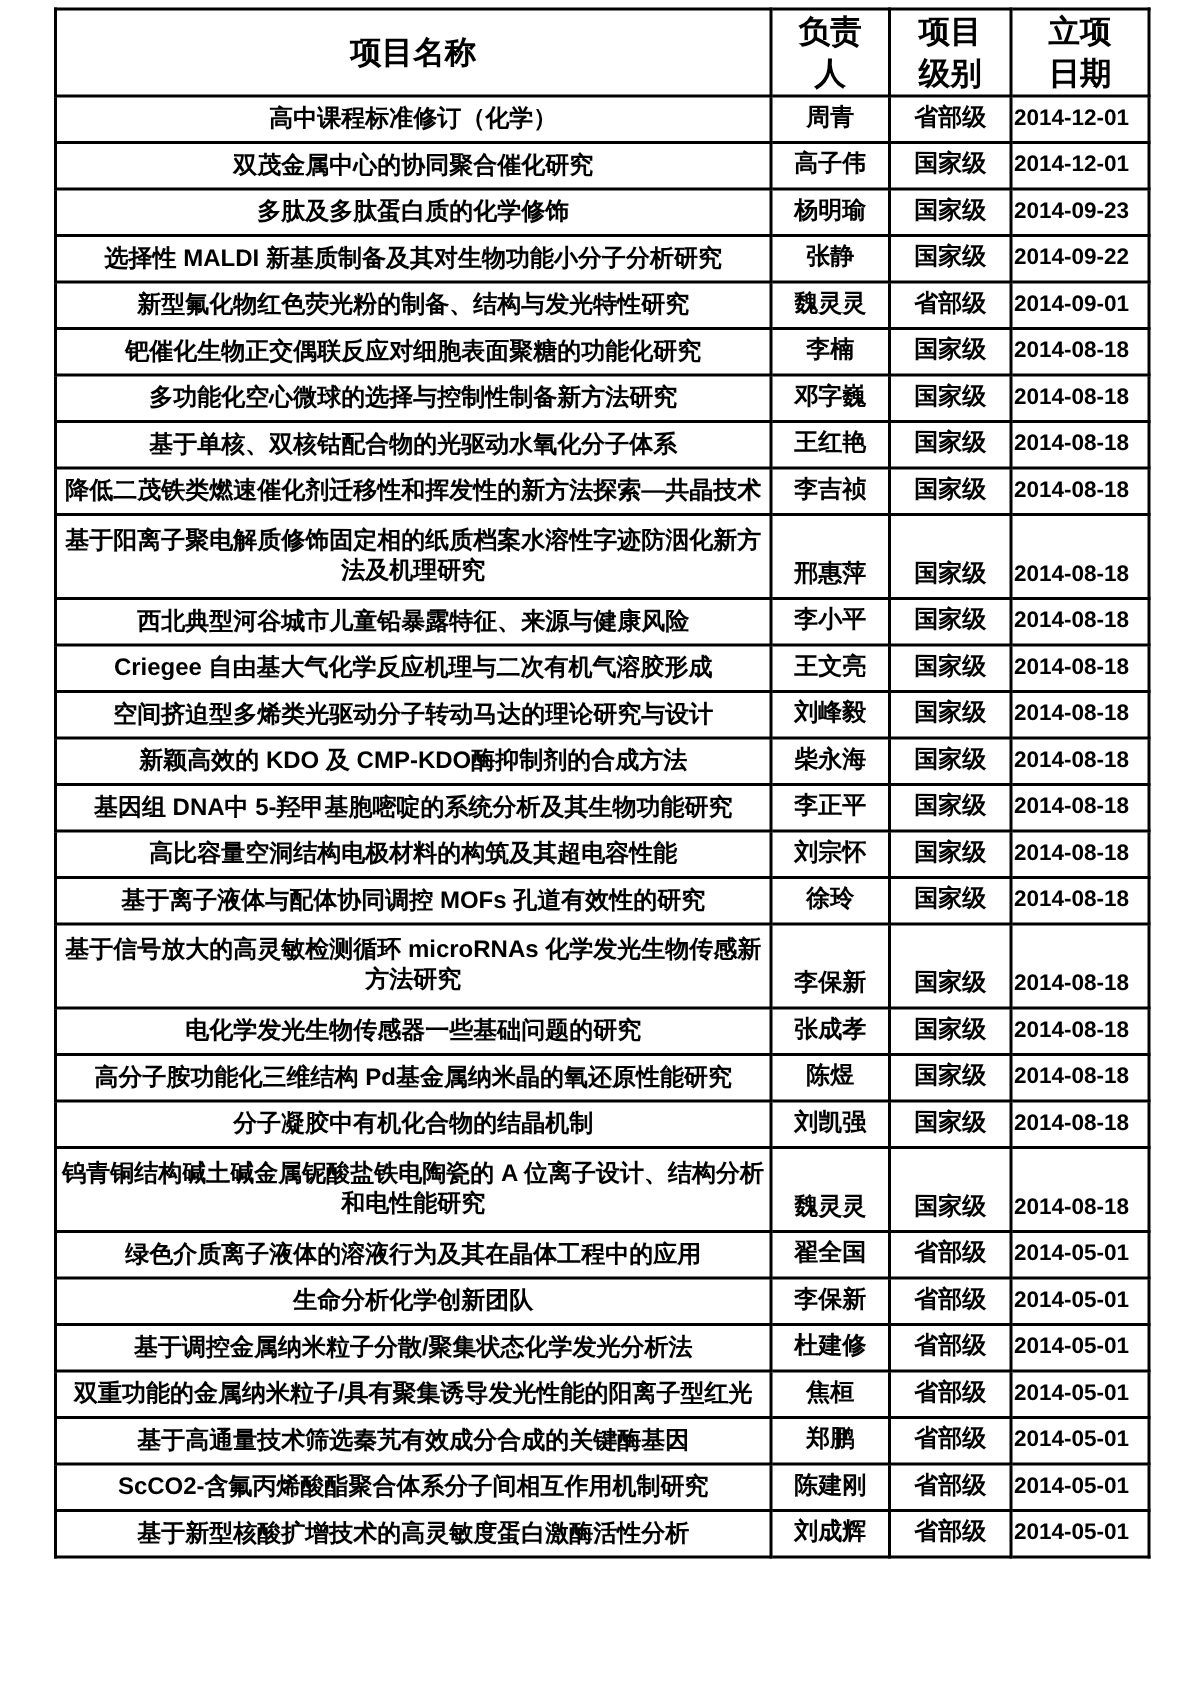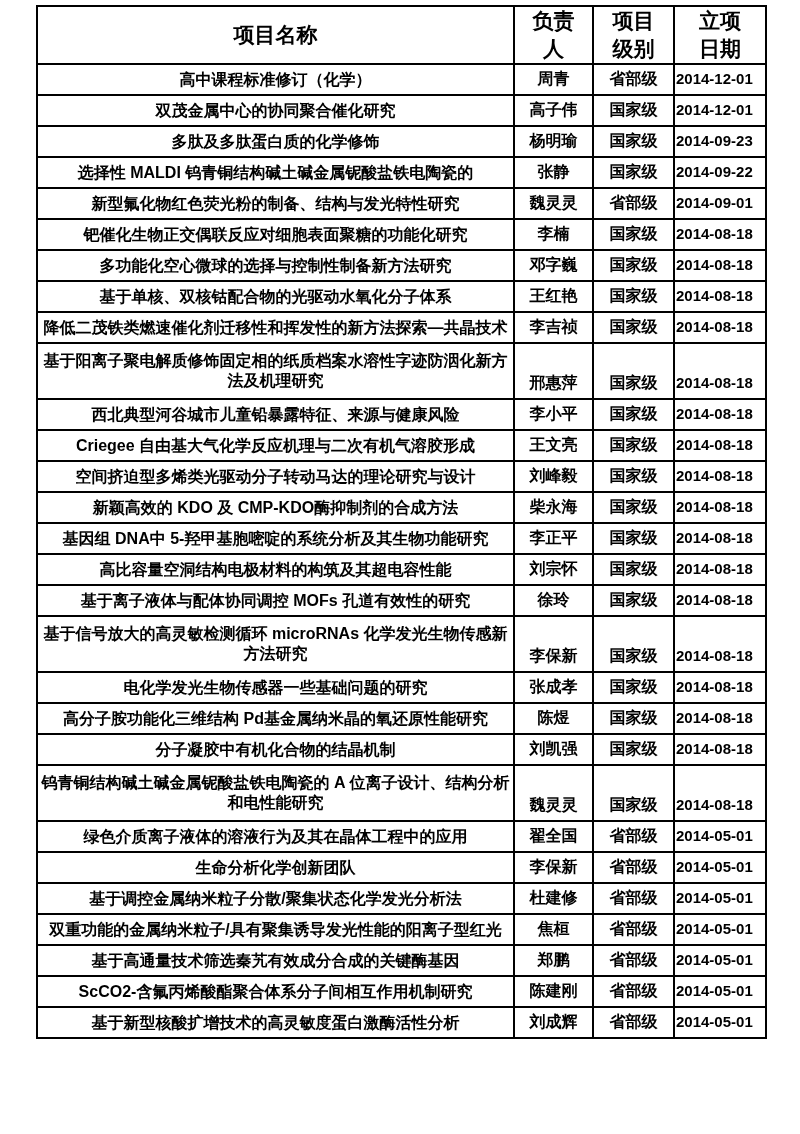--- a/index.html
+++ b/index.html
@@ -95,21 +95,21 @@
   </tr>
 
   <tr>
     <td class="c-name">多肽及多肽蛋白质的化学修饰</td>
     <td class="c-person">杨明瑜</td>
     <td class="c-level">国家级</td>
     <td class="c-date">2014-09-23</td>
   </tr>
 
   <tr>
-    <td class="c-name">选择性 MALDI 钨青铜结构碱土碱金属铌酸盐铁电陶瓷的</td>
+    <td class="c-name">选择性 MALDI 新基质制备及其对生物功能小分子分析研究</td>
     <td class="c-person">张静</td>
     <td class="c-level">国家级</td>
     <td class="c-date">2014-09-22</td>
   </tr>
 
   <tr>
     <td class="c-name">新型氟化物红色荧光粉的制备、结构与发光特性研究</td>
     <td class="c-person">魏灵灵</td>
     <td class="c-level">省部级</td>
     <td class="c-date">2014-09-01</td>

